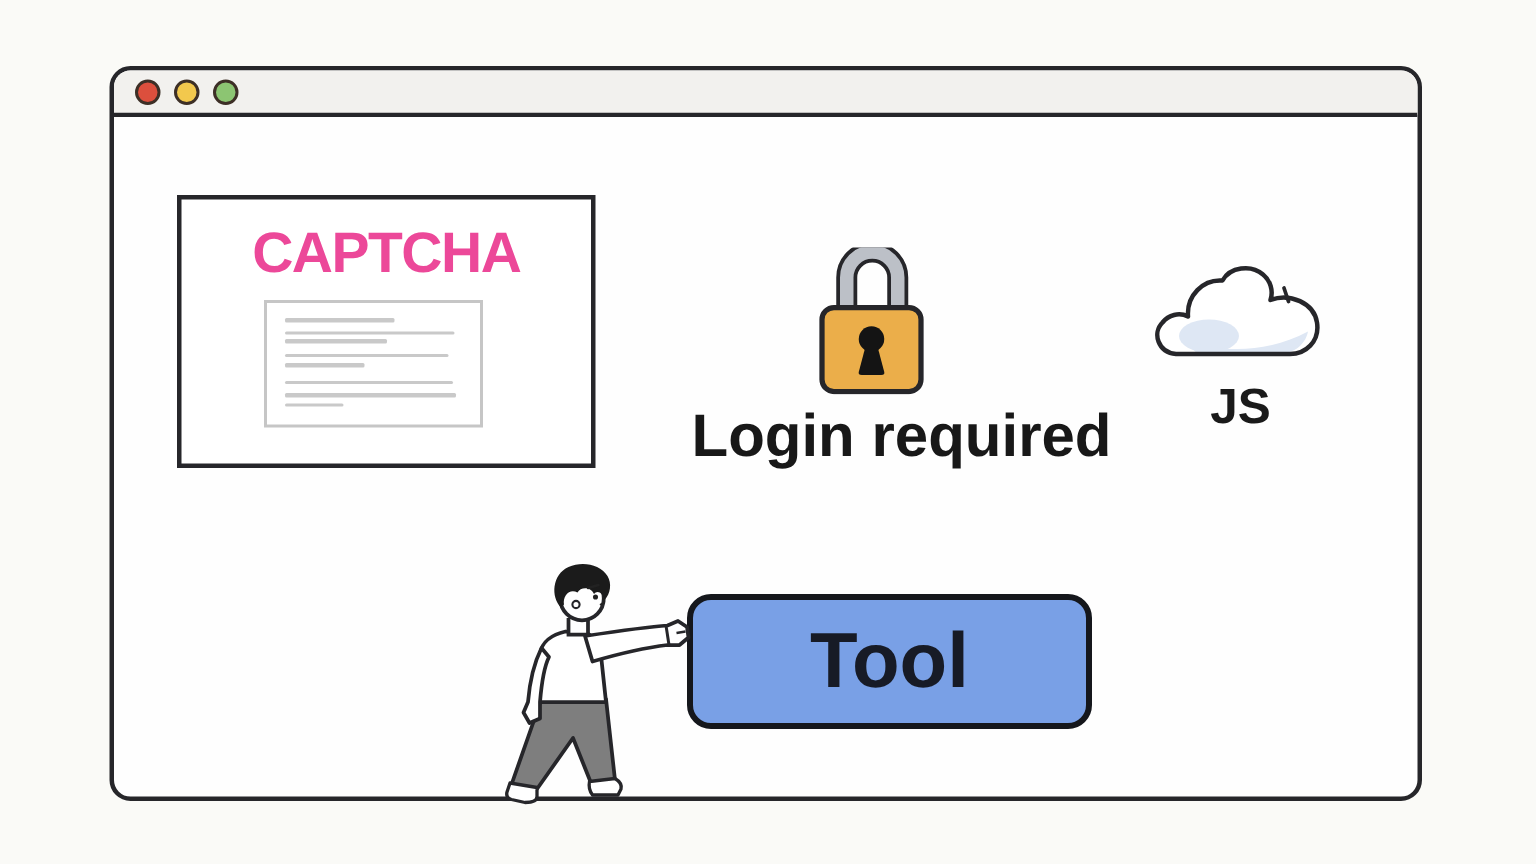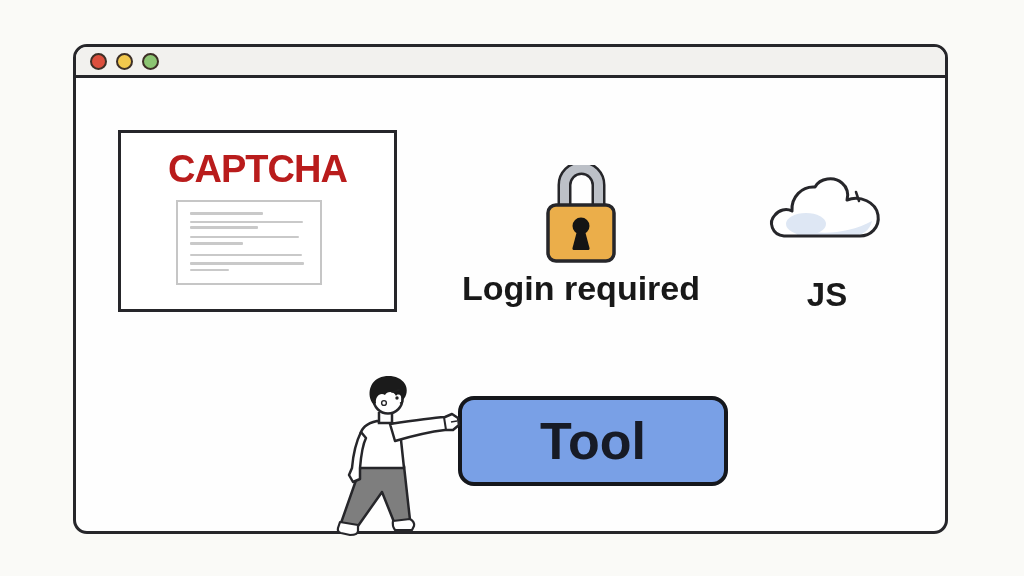--- a/index.html
+++ b/index.html
@@ -50,21 +50,21 @@
     background: #FFFFFF;
     border: 3px solid #26262A;
     z-index: 2;
   }
   .captcha-title {
     margin-top: 15px;
     text-align: center;
     font-size: 38px;
     font-weight: 800;
     letter-spacing: -1px;
-    color: #b91c1c;
+    color: #ec4899;
   }
   .captcha-textbox {
     position: absolute;
     left: 55px; top: 67px;
     width: 146px; height: 85px;
     border: 2px solid #C6C6C6;
     background: #FFFFFF;
     padding: 10px 12px 0 12px;
   }
   .captcha-line {
@@ -77,37 +77,37 @@
   .lock-group {
     position: absolute;
     left: 461px; top: 165px;
     width: 240px;
     text-align: center;
     z-index: 2;
   }
   .lock-svg { display: block; margin: 0 auto; }
   .login-label {
     margin-top: 6px;
-    font-size: 34px;
+    font-size: 40px;
     font-weight: 700;
     color: #181818;
     white-space: nowrap;
   }
 
   
   .cloud-group {
     position: absolute;
     left: 762px; top: 176px;
     width: 130px;
     text-align: center;
     z-index: 2;
   }
   .cloud-svg { display: block; margin: 0 auto; }
   .js-label {
-    margin-top: 24px;
+    margin-top: 0;
     font-size: 33px;
     font-weight: 800;
     color: #1A1A1A;
   }
 
   
   .tool-button {
     position: absolute;
     left: 458px; top: 396px;
     width: 270px; height: 90px;

